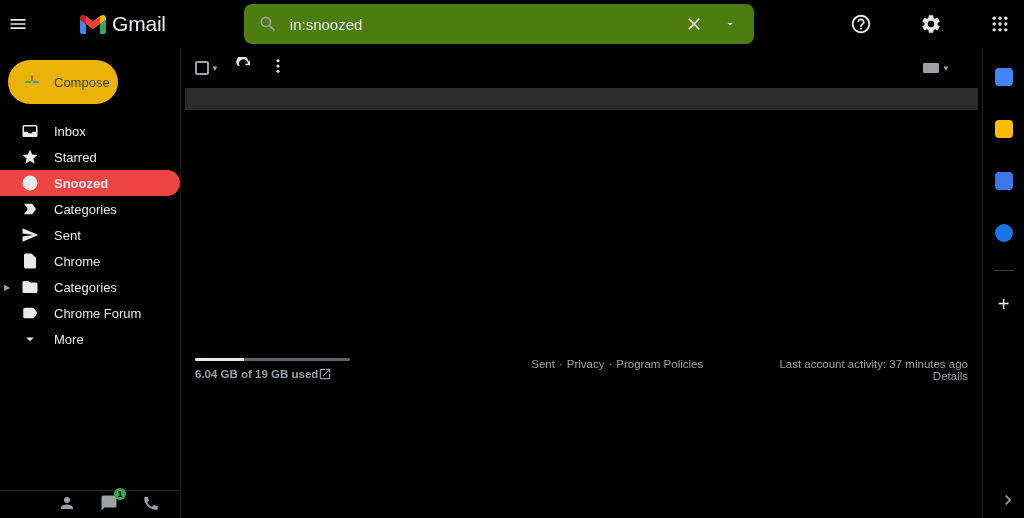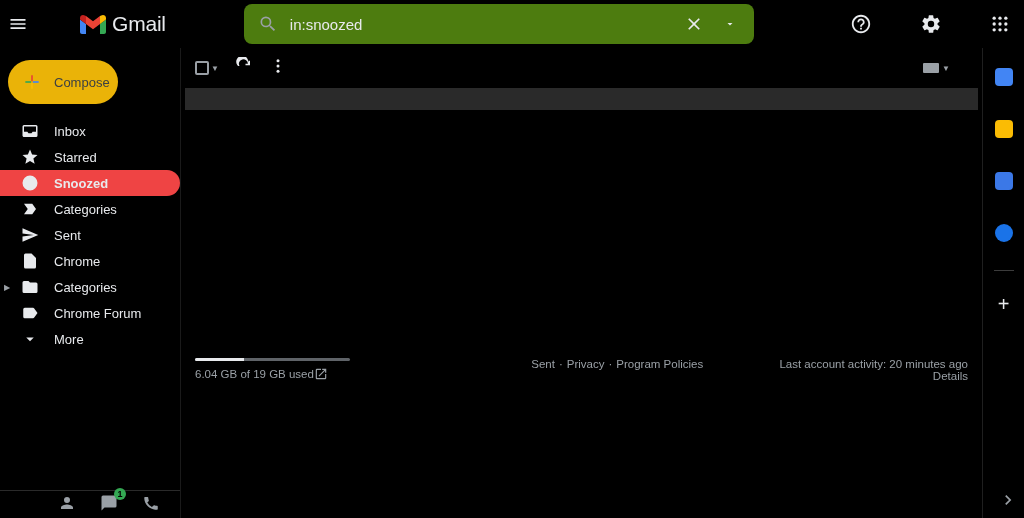--- a/index.html
+++ b/index.html
@@ -43,21 +43,21 @@
   .tb-icon { cursor:pointer; }
   .tb-icon svg { fill:#e8eaed; width:18px; height:18px;}
   .tb-spacer { flex:1; }
   .tb-split { display:flex; align-items:center; gap:3px; cursor:pointer; margin-right:18px;}
   .kb { width:16px; height:10px; background:#9aa0a6; position:relative; border-radius:1px;}
   .empty-row { height:22px; background:#2a2a2a; margin:0 4px;}
   .footer { position:absolute; left:14px; right:14px; top:310px; display:flex; justify-content:space-between; font-size:11.5px; color:#9aa0a6;}
   .storage { width:260px;}
   .progress { width:155px; height:3px; background:#5f6368; border-radius:2px; margin-bottom:6px; overflow:hidden;}
   .progress-fill { height:100%; background:#e8eaed;}
-  .storage-row { display:flex; align-items:center; gap:0;}
+  .storage-row { display:flex; align-items:center; gap:0;font-weight:bold;}
   .links a, .links span, .activity div { color:#9aa0a6; }
   .links { text-align:center; flex:1;}
   .links .sep { margin:0 4px;}
   .activity { text-align:right;}
 
   .right-panel { width:42px; border-left:1px solid #1f1f1f; display:flex; flex-direction:column; align-items:center; padding-top:14px; gap:22px; position:relative;}
   .rp-icon { width:30px; height:30px; display:flex; align-items:center; justify-content:center; border-radius:50%; cursor:pointer;}
   .rp-cal  { background:#4285f4;}
   .rp-keep { background:#fbbc04;}
   .rp-task { background:#3b78e7;}
@@ -281,21 +281,21 @@
           <span>6.04 GB of 19 GB used</span>
           <svg width="14" height="14" viewBox="0 0 24 24" fill="#9aa0a6" style="cursor:pointer;">
               <path d="M19 19H5V5h7V3H5a2 2 0 00-2 2v14a2 2 0 002 2h14a2 2 0 002-2v-7h-2v7zM14 3v2h3.59l-9.83 9.83 1.41 1.41L19 6.41V10h2V3h-7z"></path>
             </svg>
         </div>
       </div>
       <div class="links">
         <span style="cursor:pointer;">Sent</span><span class="sep">·</span><span style="cursor:pointer;">Privacy</span><span class="sep">·</span><span style="cursor:pointer;">Program Policies</span>
       </div>
       <div class="activity">
-        <div>Last account activity: 20 minutes ago</div>
+        <div>Last account activity: 37 minutes ago</div>
         <div style="cursor:pointer;">Details</div>
       </div>
     </div>
   </div>
 
   <div class="right-panel">
     <div class="rp-icon">
         <div class="rp-cal"></div>
       </div>
     <div class="rp-icon">

